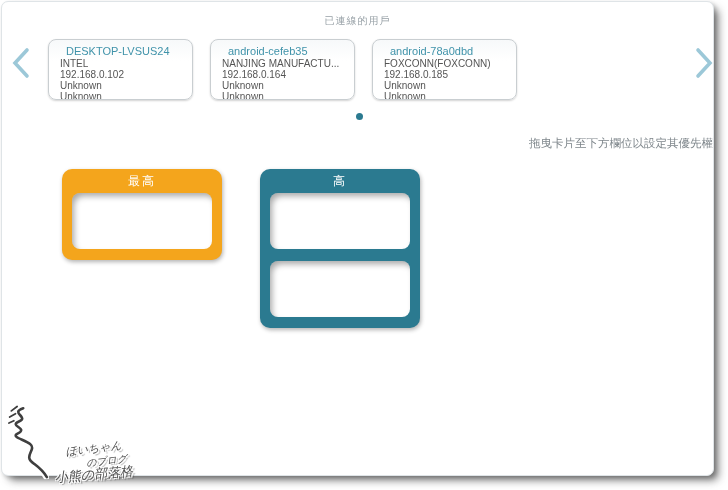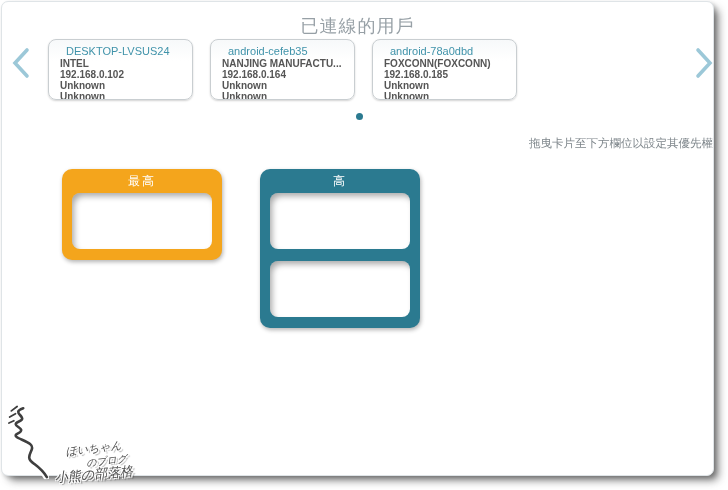--- a/index.html
+++ b/index.html
@@ -10,39 +10,39 @@
 
   
   .frame {
     position:absolute; left:1px; top:1px; width:713px; height:475px;
     background:#fff; border:1px solid #dfe4e7; border-radius:7px;
     box-shadow: 6px 6px 9px -2px rgba(45,45,45,0.65), 2px 2px 4px rgba(0,0,0,0.18);
   }
 
   .page-title {
     position:absolute; top:12px; left:0; width:100%;
-    text-align:center; font-size:18px; color:#97a0a6; letter-spacing:1px;
+    text-align:center; font-size:10px; color:#97a0a6; letter-spacing:1px;
   }
 
   
   .arrow { position:absolute; top:45px; width:24px; height:32px; cursor:pointer; }
   .arrow.left  { left:7px; }
   .arrow.right { left:690px; }
   .arrow svg { display:block; }
 
   .cards { position:absolute; left:46px; top:37px; display:flex; gap:17px; }
   .card {
     width:145px; height:61px; padding:5px 6px 20px 11px;
     background:linear-gradient(#f7f9fa, #ffffff 35%);
     border:1px solid #c9ced1; border-radius:8px;
     box-shadow:0 1px 2px rgba(0,0,0,0.18);
     cursor:grab; overflow:hidden;
   }
   .card .card-title { font-size:11px; color:#4093aa; margin:0 0 1px 6px; white-space:nowrap; }
-  .card .card-line  { font-size:10px; color:#555; line-height:11px; white-space:nowrap;font-weight:bold; }
+  .card .card-line  { font-size:10px; color:#555; line-height:11px; white-space:nowrap; }
 
   .dot {
     position:absolute; top:111px; left:354px;
     width:7px; height:7px; border-radius:50%;
     background:#2b7a90; cursor:pointer;
   }
 
   .instruction {
     position:absolute; top:134px; left:0; width:100%;
     text-align:right; font-size:11.5px; color:#7e868b;

